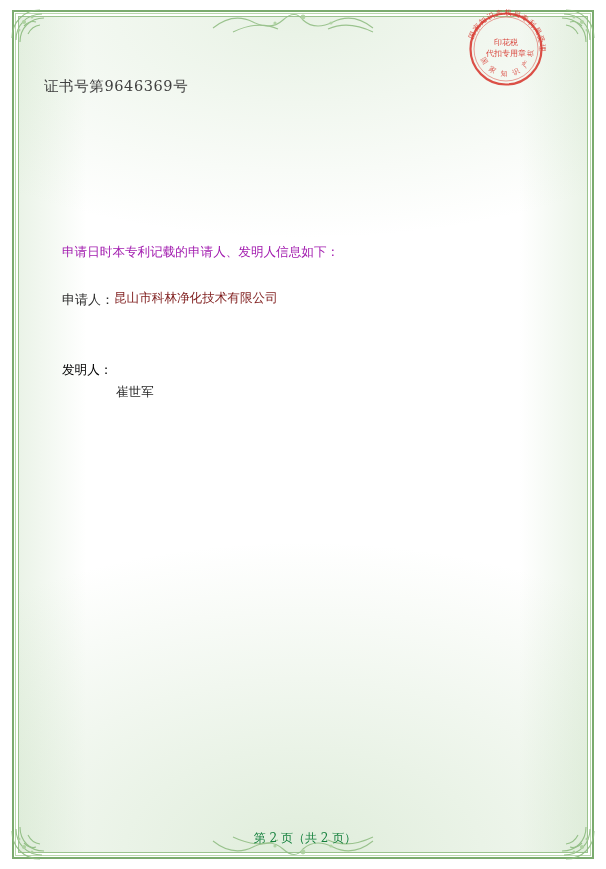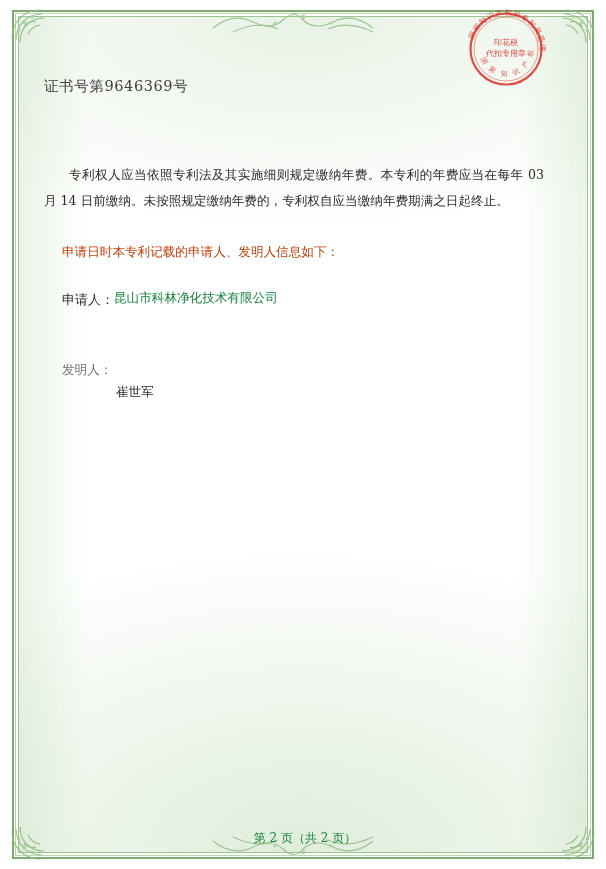--- a/index.html
+++ b/index.html
@@ -110,46 +110,46 @@
     text-indent: 25px;
     text-align: justify;
     font-family: "DejaVu Serif", "Liberation Serif", serif;
   }
 
   .line-applicants-heading {
     position: absolute;
     left: 18px;
     top: 204px;
     font-size: 12.6px;
-    color: #c2410c;
+    color: #a21caf;
     font-family: "DejaVu Serif", "Liberation Serif", serif;
   }
   .label-applicant {
     position: absolute;
     left: 18px;
     top: 230px;
     font-size: 13px;
     color: #2b2b2b;
     font-family: "DejaVu Serif", "Liberation Serif", serif;
     margin-top: 21px;
   }
   .value-applicant {
     position: absolute;
     left: 70px;
     top: 250px;
     font-size: 12.6px;
-    color: #15803d;
+    color: #7f1d1d;
     font-family: "DejaVu Serif", "Liberation Serif", serif;
   }
   .label-inventor {
     position: absolute;
     left: 18px;
     top: 322px;
     font-size: 12.6px;
-    color: #737373;
+    color: #000000;
     font-family: "DejaVu Serif", "Liberation Serif", serif;
   }
   .value-inventor {
     position: absolute;
     left: 72px;
     top: 344px;
     font-size: 12.6px;
     color: #2b2b2b;
     font-family: "DejaVu Serif", "Liberation Serif", serif;
   }
@@ -295,21 +295,20 @@
       </text>
       <text x="46" y="42" text-anchor="middle" font-size="8" fill="#d7382f" opacity="0.95" font-family="'DejaVu Serif',serif">印花税</text>
       <text x="46" y="53" text-anchor="middle" font-size="8" fill="#d7382f" opacity="0.95" font-family="'DejaVu Serif',serif">代扣专用章</text>
     </svg>
   </div>
 
   <div class="content">
 
     <div class="cert-number">证书号第9646369号</div>
 
-    <div class="para">专利权人应当依照专利法及其实施细则规定缴纳年费。本专利的年费应当在每年 03 月 14 日前缴纳。未按照规定缴纳年费的，专利权自应当缴纳年费期满之日起终止。</div>
 
     <div class="line-applicants-heading">申请日时本专利记载的申请人、发明人信息如下：</div>
 
     <div class="label-applicant">申请人：</div>
 
     <div class="value-applicant">昆山市科林净化技术有限公司</div>
 
     <div class="label-inventor">发明人：</div>
 
     <div class="value-inventor">崔世军</div>

